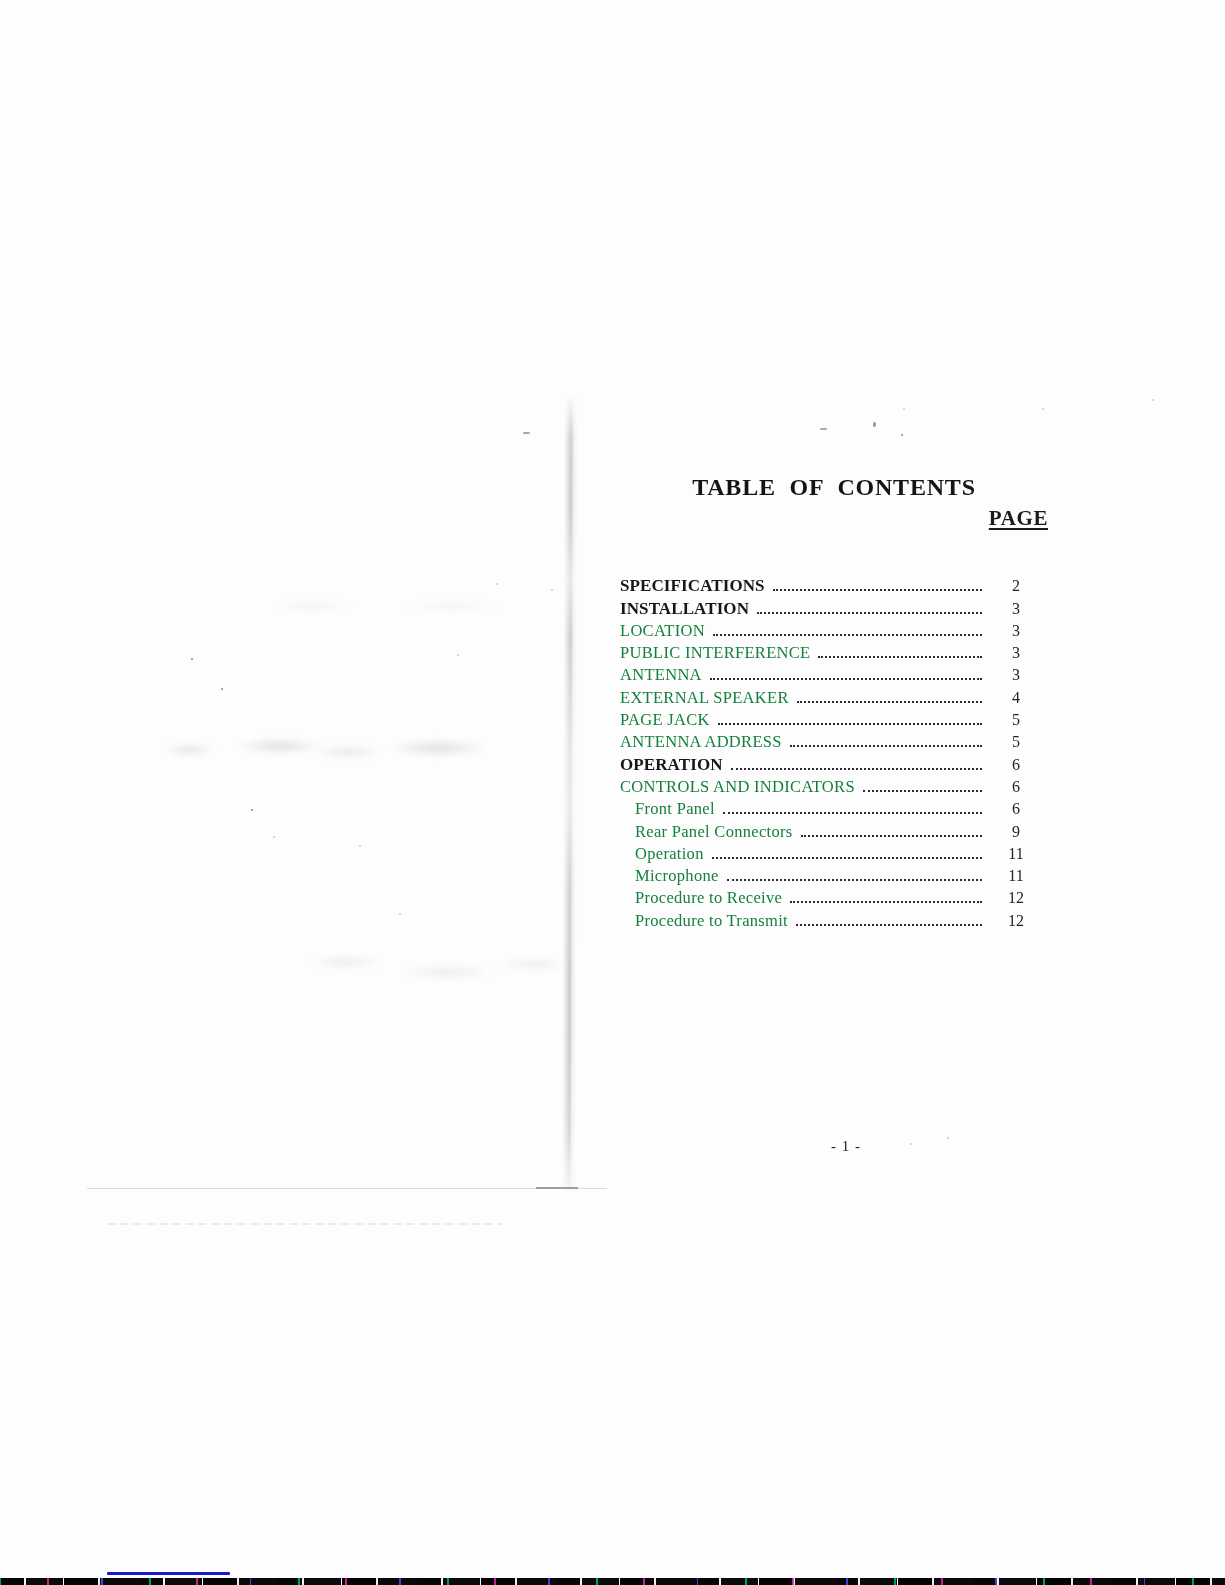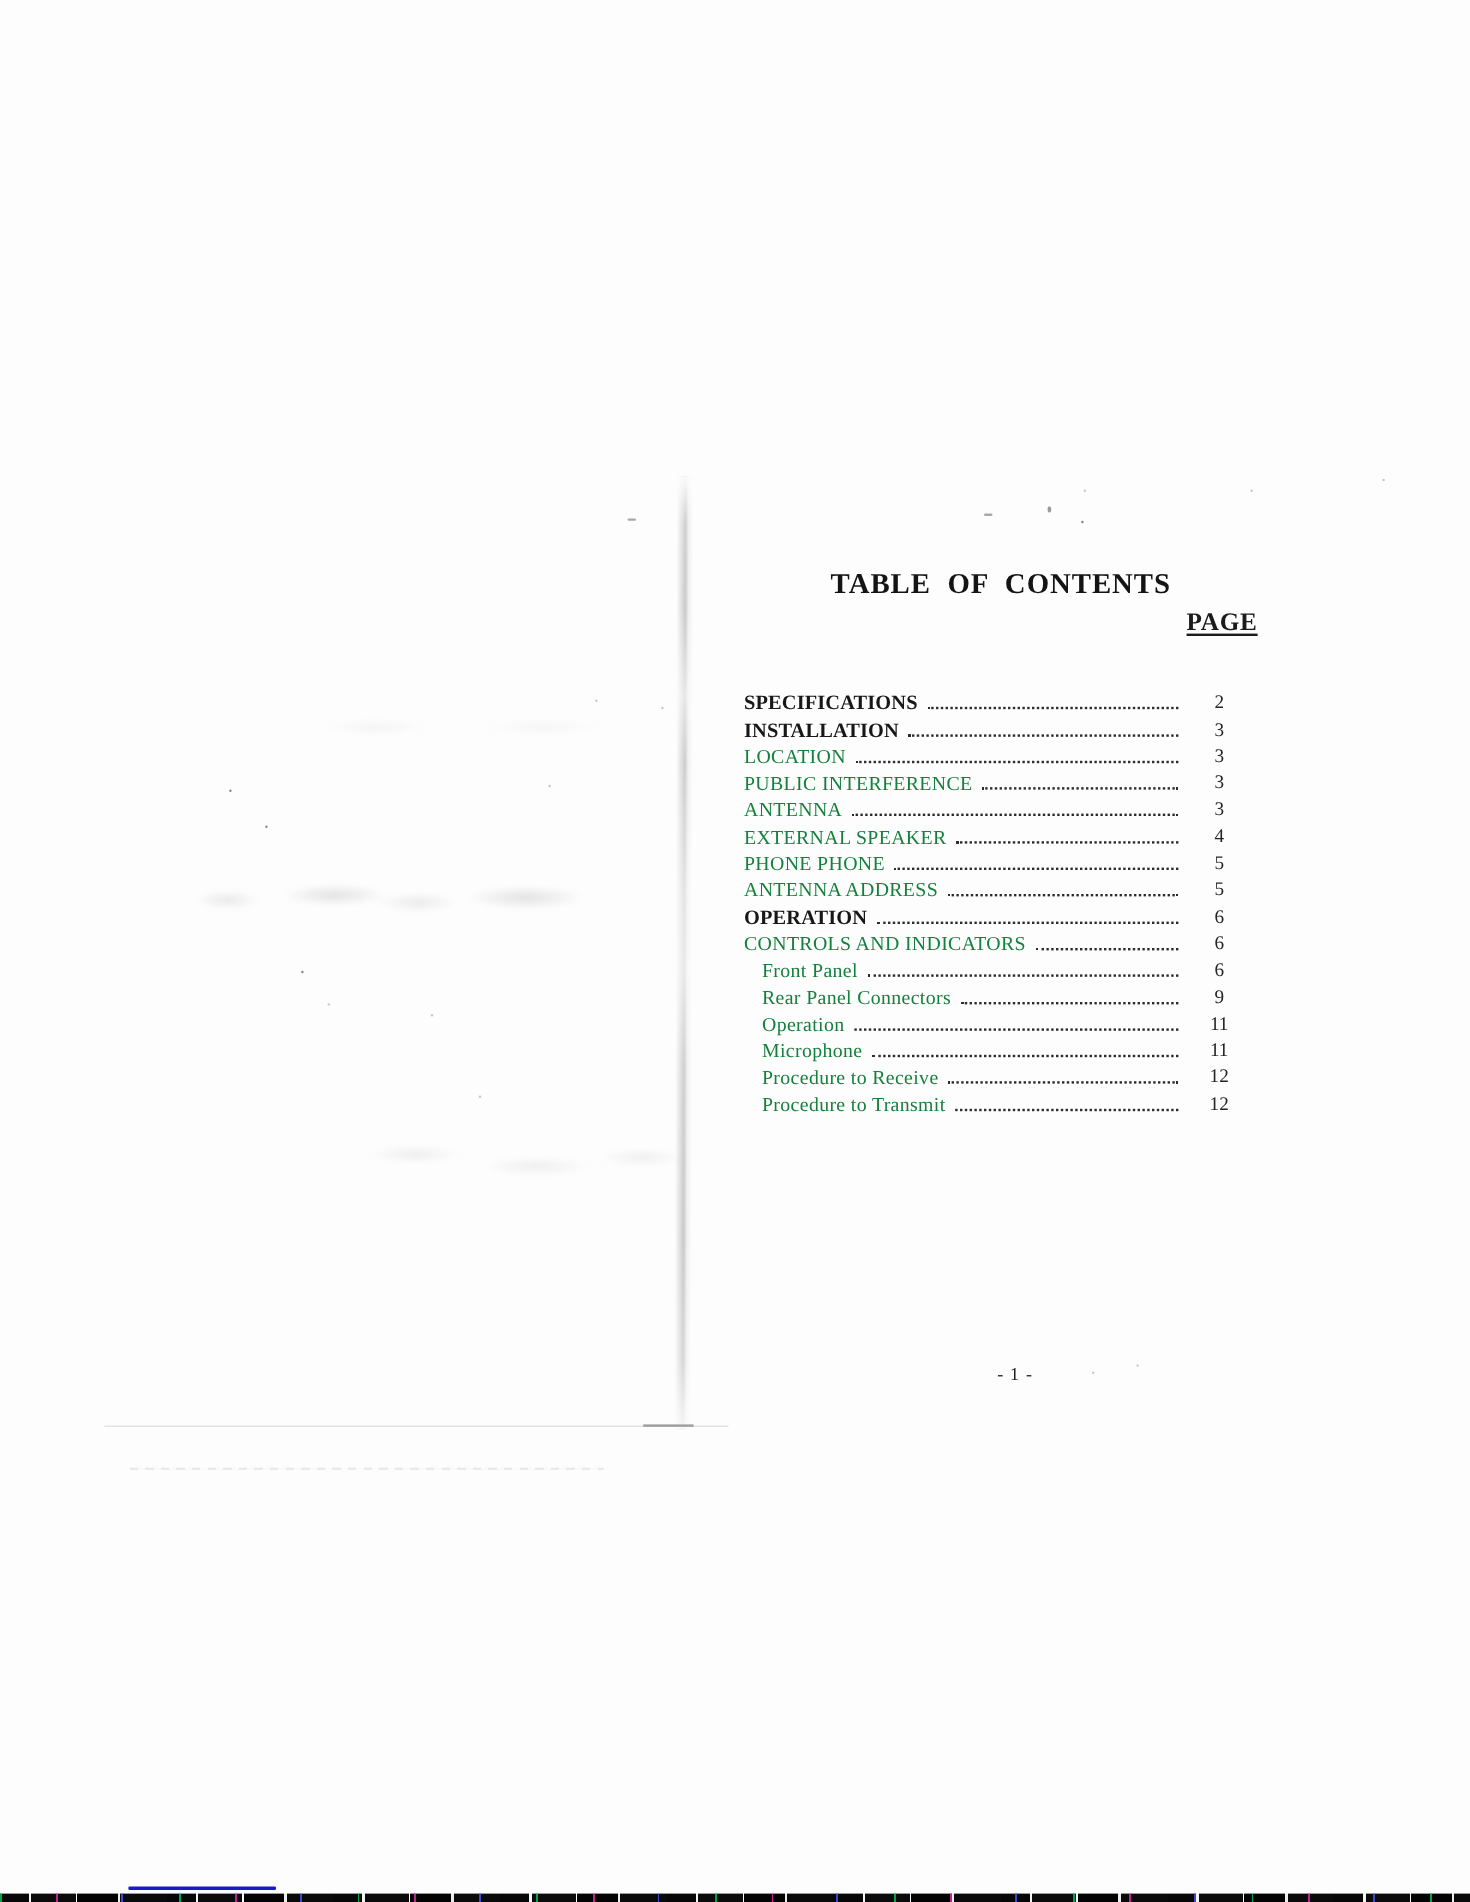--- a/index.html
+++ b/index.html
@@ -254,21 +254,21 @@
     <span class="toc-num">3</span>
   </div>
 
   <div class="toc-row">
     <span class="toc-label">EXTERNAL SPEAKER</span>
     <span class="toc-dots"></span>
     <span class="toc-num">4</span>
   </div>
 
   <div class="toc-row">
-    <span class="toc-label">PHONE PHONE</span>
+    <span class="toc-label">PAGE JACK</span>
     <span class="toc-dots"></span>
     <span class="toc-num">5</span>
   </div>
 
   <div class="toc-row">
     <span class="toc-label">ANTENNA ADDRESS</span>
     <span class="toc-dots"></span>
     <span class="toc-num">5</span>
   </div>
 

